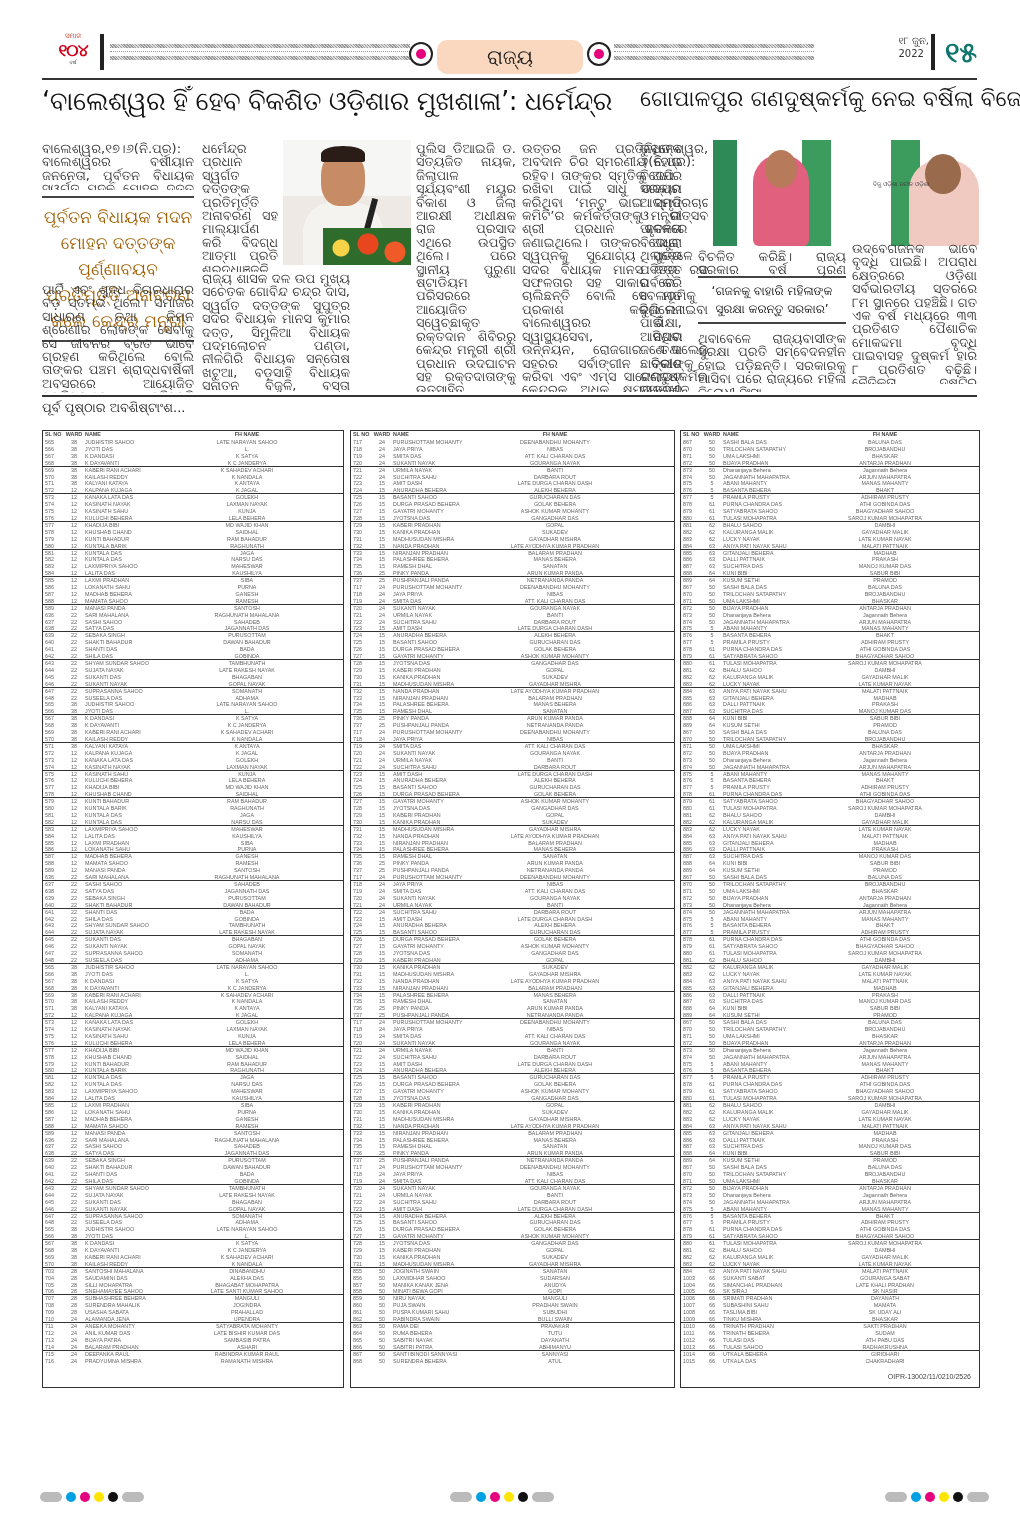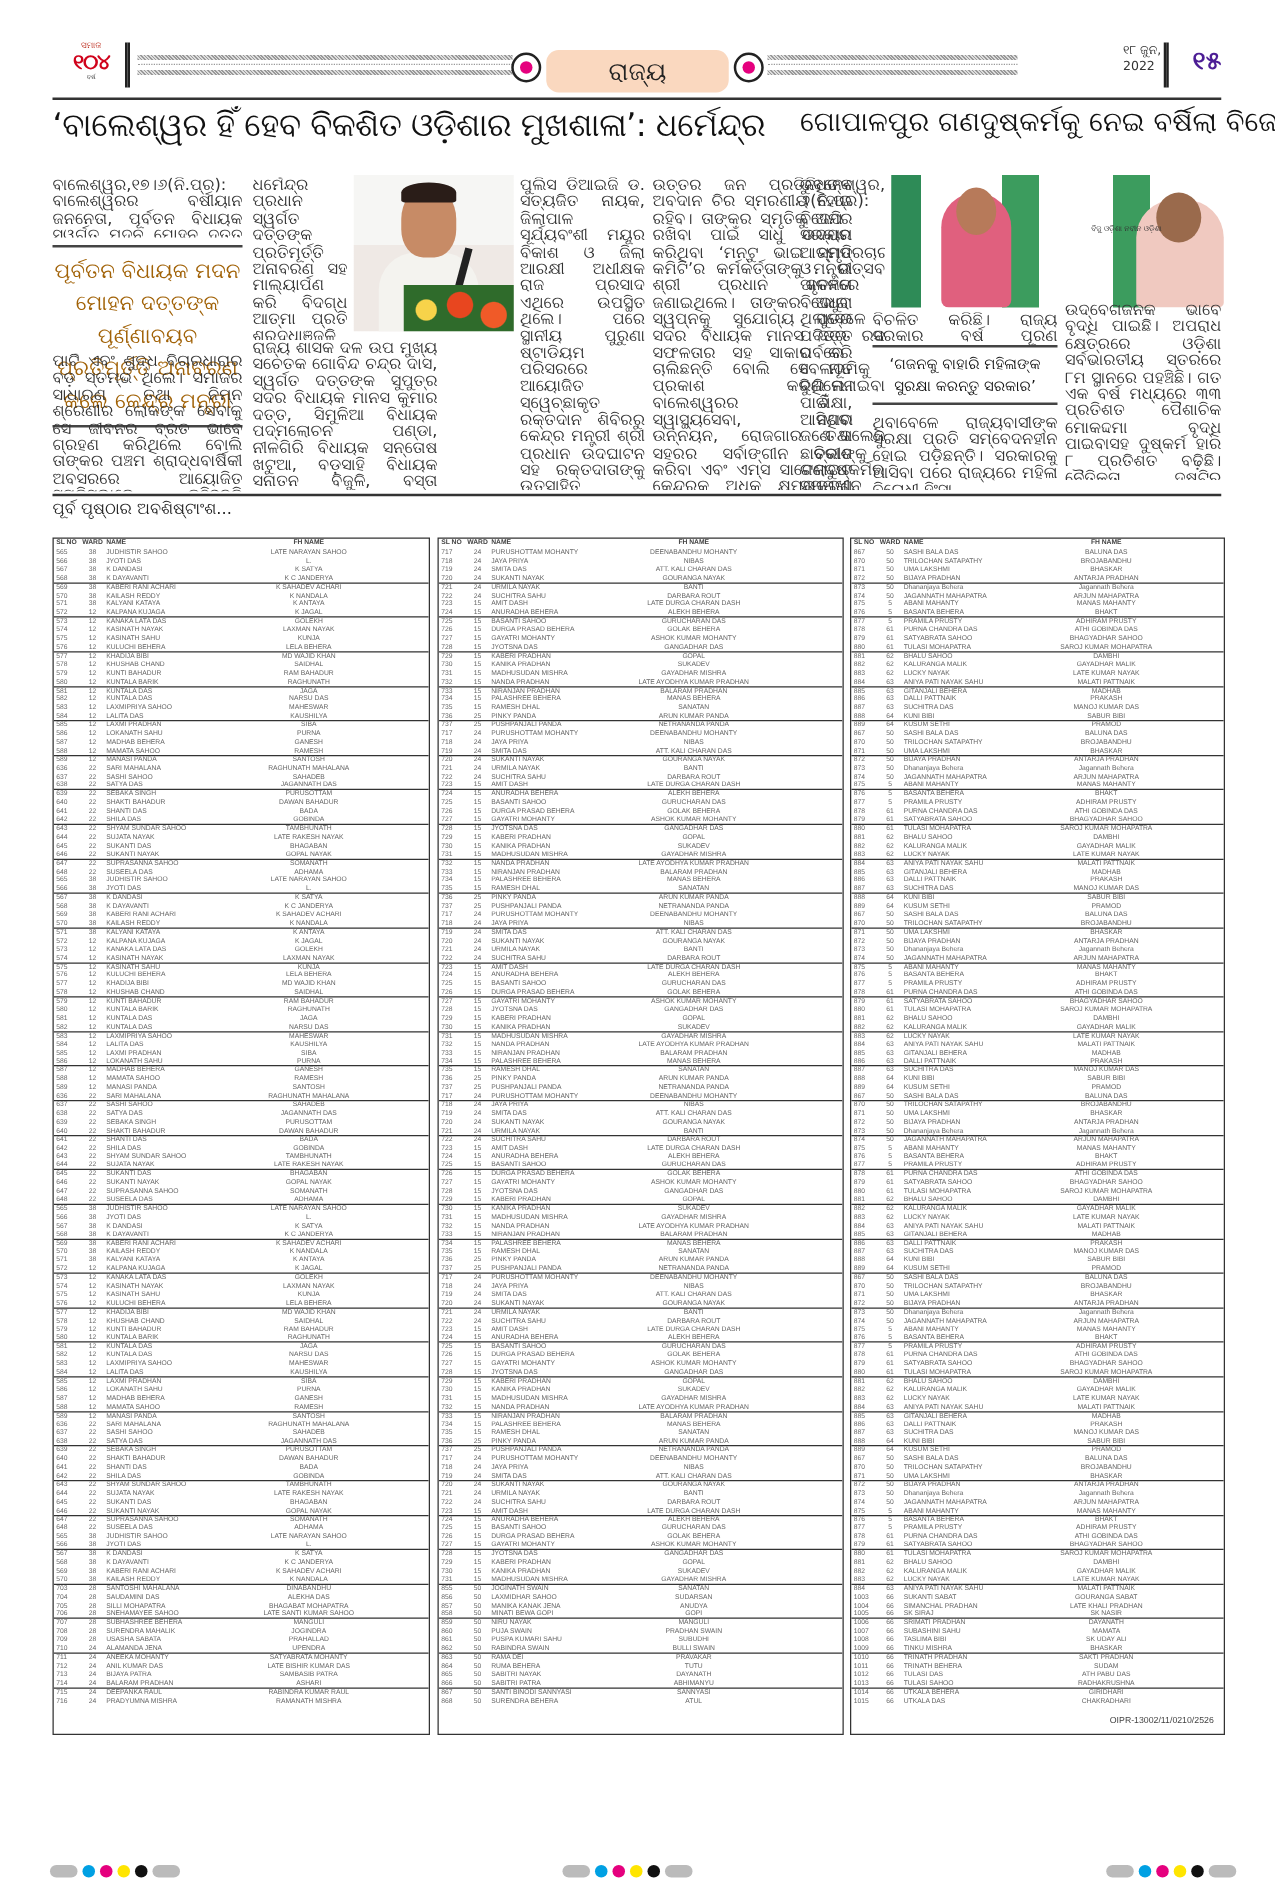--- a/index.html
+++ b/index.html
@@ -11,21 +11,21 @@
   .logo .l2{font-size:17px;font-weight:bold;color:#d0021b;line-height:18px;letter-spacing:-1px}
   .logo .l3{font-size:5px;color:#333;line-height:7px}
   .vbar{position:absolute;top:4px;width:4px;height:36px;border-left:2px solid #222;border-right:2px solid #222}
   .stripes{position:absolute;top:14px;height:18px}
   .stripes .s{height:4px;background:repeating-linear-gradient(45deg,#999 0 1px,#ddd 1px 2px)}
   .stripes .d{height:2px;margin:3px 0;border-top:1px dotted #999}
   .dot{position:absolute;top:12px;width:24px;height:24px;border:2px solid #222;border-radius:50%;background:#fff}
   .dot::after{content:"";position:absolute;left:5px;top:5px;width:10px;height:10px;border-radius:50%;background:#e5007e}
   .section{position:absolute;left:395px;top:10px;width:146px;height:34px;background:#fad8bf;border-radius:10px;text-align:center;font-size:20px;line-height:34px;color:#222}
   .date{position:absolute;right:48px;top:4px;font-size:10px;text-align:left;line-height:13px;color:#333}
-  .pgno{position:absolute;right:0;top:6px;font-size:20px;font-weight:bold;color:#4c1d95}
+  .pgno{position:absolute;right:0;top:6px;font-size:28px;font-weight:bold;color:#0f766e}
   .hrule{position:absolute;left:42px;top:78px;width:935px;height:2px;background:#333}
   .head1{position:absolute;left:42px;top:86px;font-size:26px;color:#111;white-space:nowrap;letter-spacing:-0.5px}
   .head2{position:absolute;left:640px;top:86px;font-size:22px;color:#111;white-space:nowrap}
   .col{position:absolute;font-size:13px;line-height:13.4px;color:#333;text-align:justify}
   .sub{position:absolute;left:42px;top:196px;width:152px;border-top:2px solid #444;border-bottom:2px solid #444;padding:6px 0;text-align:center;font-size:17px;line-height:26px;color:#a16207}
   .photo1{position:absolute;left:283px;top:140px;width:128px;height:125px;background:linear-gradient(#f6f6f4 0 45%,#efe9e5 45%);overflow:hidden}
   .photo1 .face{position:absolute;left:38px;top:10px;width:44px;height:56px;border-radius:45% 45% 40% 40%;background:#c78b66}
   .photo1 .hair{position:absolute;left:38px;top:6px;width:44px;height:16px;border-radius:50% 50% 10% 10%;background:#2a1d18}
   .photo1 .body{position:absolute;left:20px;top:62px;width:80px;height:70px;border-radius:30px 30px 0 0;background:#f4f3ef}
   .photo1 .flw{position:absolute;left:40px;top:88px;width:90px;height:40px;background:radial-gradient(circle at 20% 50%,#f7d34a 0 8px,transparent 9px),radial-gradient(circle at 50% 40%,#e8461f 0 10px,transparent 11px),radial-gradient(circle at 80% 60%,#f05a28 0 10px,transparent 11px),#2f6b2b}

